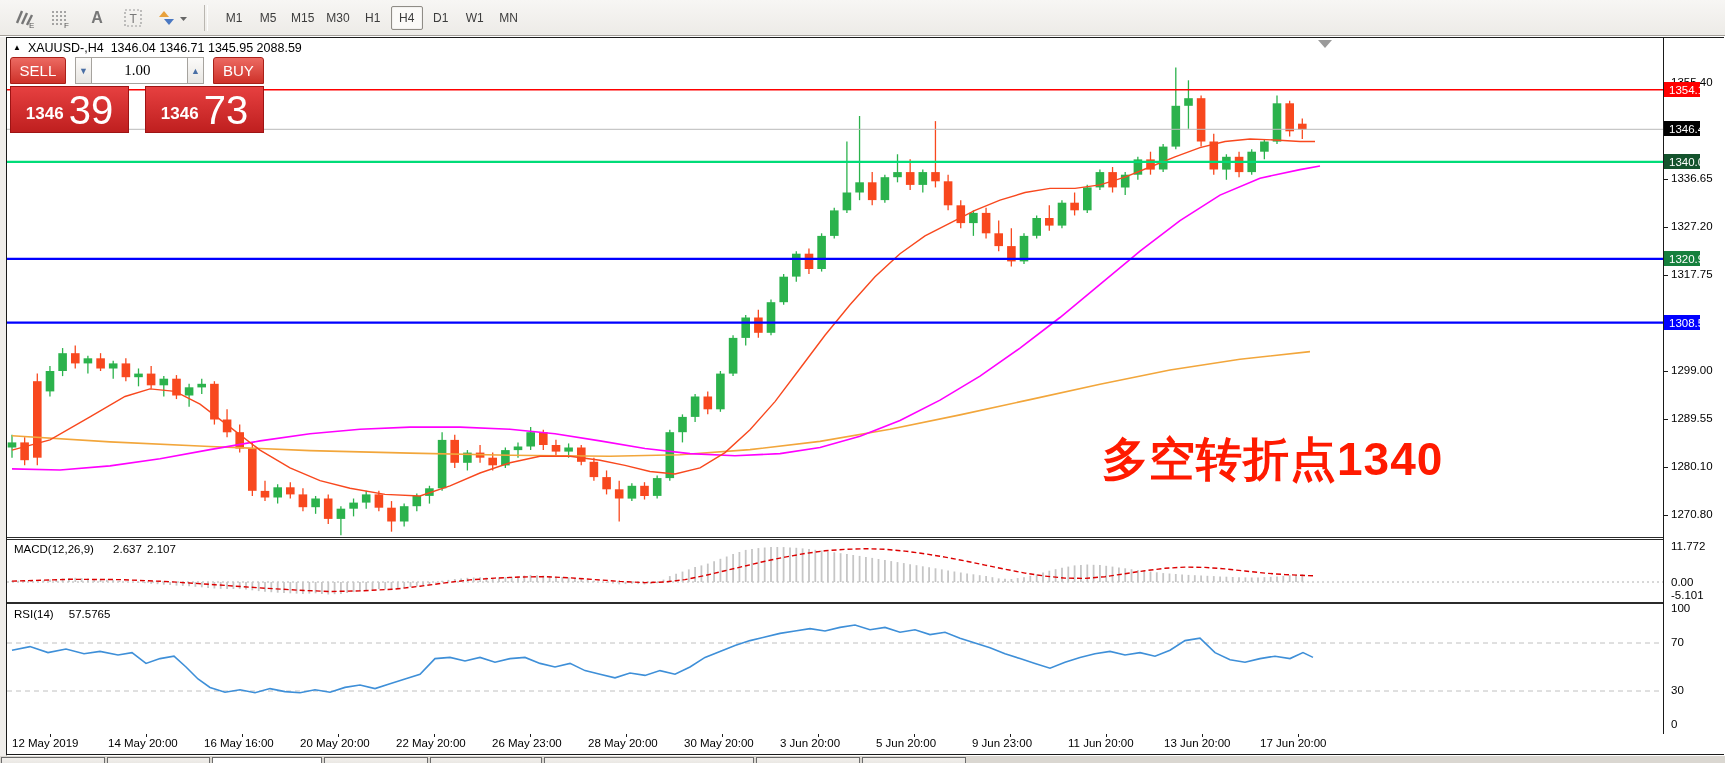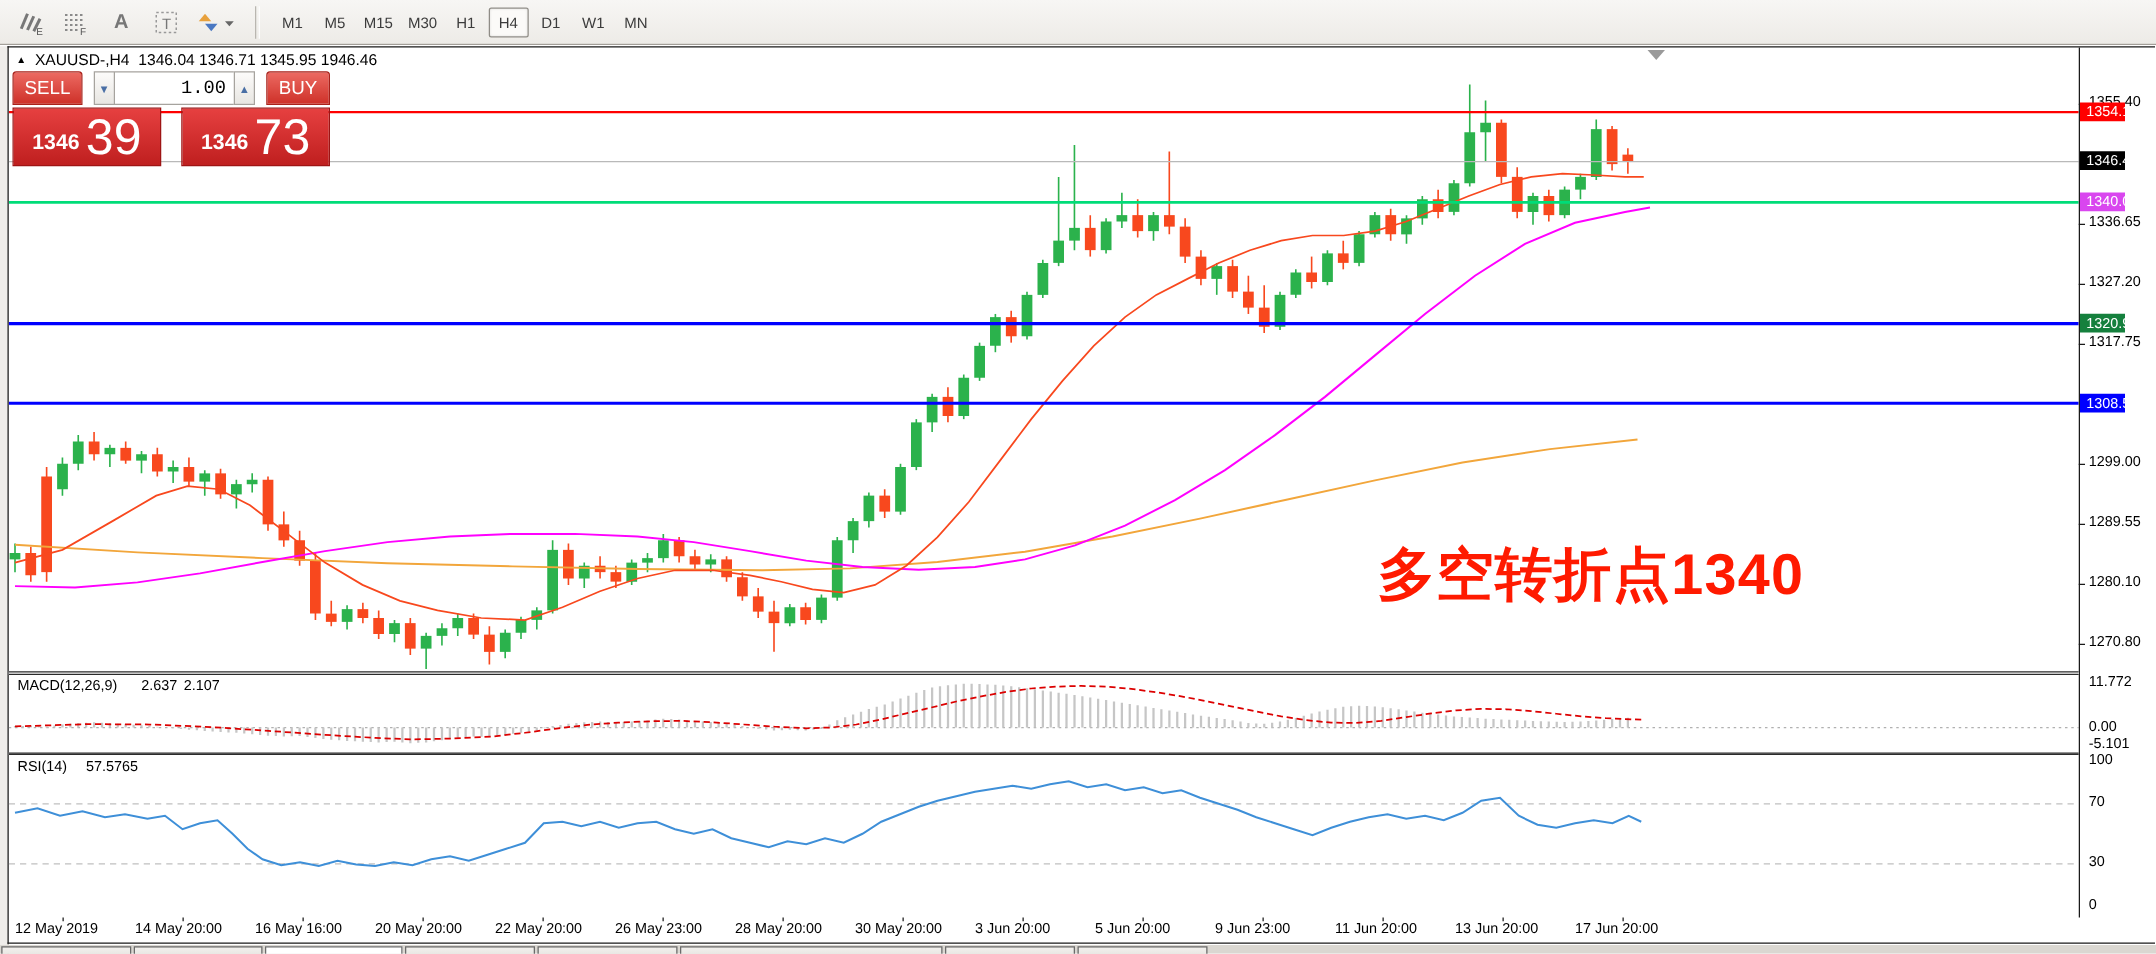--- a/index.html
+++ b/index.html
@@ -33,22 +33,22 @@
   .trade{position:absolute;left:10px;top:57px;z-index:10;width:254px}
   .trade-row1{display:flex;height:27px}
   .rbtn{background:linear-gradient(#EC6A62,#CE3129);border:1px solid #A92019;color:#fff;
     font-size:15px;display:flex;align-items:center;justify-content:center;box-sizing:border-box;
     border-radius:3px 3px 0 0;cursor:pointer}
   .sell-btn{width:70px}.buy-btn{width:64px}
   .spin-btn{width:21px;background:linear-gradient(#FCFBFA,#E8E6E2);border:1px solid #A6A39E;
     box-sizing:border-box;display:flex;align-items:center;justify-content:center;
     color:#4A6FA5;font-size:9px;cursor:pointer}
   .vol-input{width:95px;border:1px solid #A6A39E;border-left:none;border-right:none;
-    font-size:15px;text-align:right;padding-right:6px;box-sizing:border-box;
-    font-family:Liberation Mono, monospace;color:#000}
+    font-size:15px;text-align:center;padding-right:6px;box-sizing:border-box;
+    font-family:Liberation Serif, serif;color:#000}
   .trade-row2{display:flex;gap:16px;margin-top:2px;height:47px}
   .price-box{flex:1;background:linear-gradient(#E64040,#BF1F1F);border:1px solid #9E1414;
     color:#fff;display:flex;align-items:flex-end;justify-content:center;gap:5px;
     padding-bottom:3px;box-sizing:border-box}
   .price-small{font-size:17px;font-weight:bold;line-height:30px}
   .price-big{font-size:40px;line-height:38px}
   
   .axis{position:absolute;left:1663px;top:0;width:62px;height:763px;z-index:5}
   .tick-label{position:absolute;left:8px;font-size:11.5px;color:#000;white-space:nowrap}
   .tick-dash{position:absolute;left:0;width:5px;height:1px;background:#1a1a1a}
@@ -124,21 +124,21 @@
   <button class="tf">W1</button>
   <button class="tf">MN</button>
 </div>
 
 <div class="left-strip"></div>
 <div class="chart-frame"></div>
 
 <div class="sym-header">
   <span class="sym-caret">▲</span>
   <span>XAUUSD-,H4</span>
-  <span>1346.04 1346.71 1345.95 1946.46</span>
+  <span>1346.04 1346.71 1345.95 2088.59</span>
 </div>
 
 <div class="trade">
   <div class="trade-row1">
     <div class="rbtn sell-btn">SELL</div>
     <div class="spin-btn" style="margin-left:9px">▼</div>
     <input class="vol-input" value="1.00" style="">
     <div class="spin-btn">▲</div>
     <div class="rbtn buy-btn" style="margin-left:9px">BUY</div>
   </div>
@@ -614,21 +614,21 @@
     <div class="tick-dash" style="top:371px"></div>
      <div class="tick-label" style="top:364px">1299.00</div>
     <div class="tick-dash" style="top:419px"></div>
      <div class="tick-label" style="top:412px">1289.55</div>
     <div class="tick-dash" style="top:467px"></div>
      <div class="tick-label" style="top:460px">1280.10</div>
     <div class="tick-dash" style="top:515px"></div>
      <div class="tick-label" style="top:508px">1270.80</div>
     <div class="badge" style="top:82px;background:#FF0000;color:#FFFFFF">1354.16</div>
     <div class="badge" style="top:121px;background:#000000;color:#FFFFFF">1346.40</div>
-    <div class="badge" style="top:154px;background:#d946ef;color:#FFFFFF">1340.00</div>
+    <div class="badge" style="top:154px;background:#14532d;color:#FFFFFF">1340.00</div>
     <div class="badge" style="top:251px;background:#15803d;color:#FFFFFF">1320.98</div>
     <div class="badge" style="top:315px;background:#0000FF;color:#FFFFFF">1308.50</div>
     <div class="tick-label" style="top:540px">11.772</div>
     <div class="tick-label" style="top:576px">0.00</div>
     <div class="tick-label" style="top:589px">-5.101</div>
     <div class="tick-label" style="top:602px">100</div>
     <div class="tick-label" style="top:636px">70</div>
     <div class="tick-label" style="top:684px">30</div>
     <div class="tick-label" style="top:718px">0</div>
   </div>

